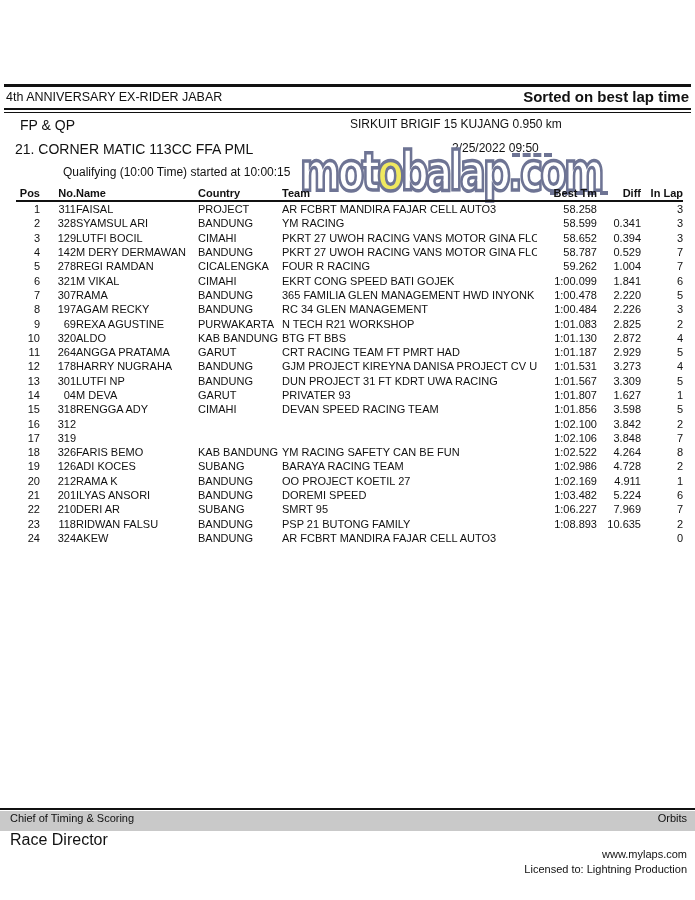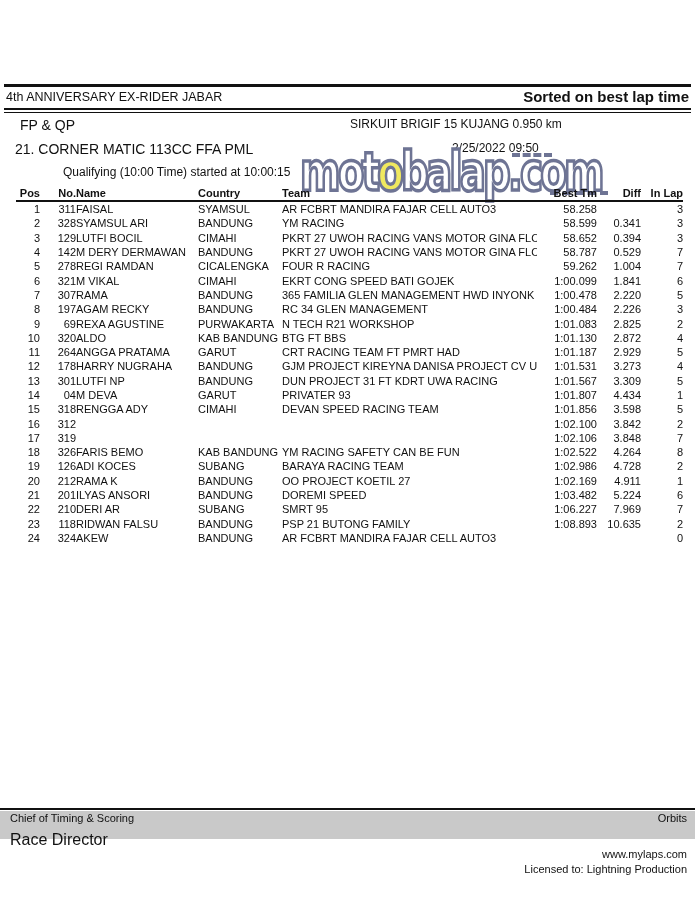--- a/index.html
+++ b/index.html
@@ -51,21 +51,21 @@
   .col-team  { width:255px; }
   .col-best  { width:60px; }
   .col-diff  { width:44px; }
   .col-inlap { width:42px; }
   .ar { text-align:right; }
   .al { text-align:left; }
   .pad9 { padding-left:9px; }
 
   
   .footer-bar {
-    top:811px; left:0; right:0; height:28px; background:#c9c9c9;
+    top:811px; left:0; right:0; height:20px; background:#c9c9c9;
     font-size:11px; line-height:14px;
   }
   .footer-bar .bar-left  { position:absolute; left:10px; }
   .footer-bar .bar-right { position:absolute; right:8px; }
   .race-director { top:831px; left:10px;  font-size:16px; }
   .website       { top:848px; right:8px;  font-size:11px; }
   .licensed      { top:863px; right:8px;  font-size:11px; }
   .printed       { top:879px; left:5px;   font-size:11px;margin-top:20px; }
 </style>
 </head>
@@ -110,21 +110,21 @@
         <th class="ar">Best Tm</th>
         <th class="ar">Diff</th>
         <th class="ar">In Lap</th>
       </tr>
     </thead>
     <tbody>
         <tr>
       <td class="ar">1</td>
       <td class="ar">311</td>
       <td class="al pad9">FAISAL</td>
-      <td class="al">SYAMSUL</td>
+      <td class="al">PROJECT</td>
       <td class="al">AR FCBRT MANDIRA FAJAR CELL AUTO3</td>
       <td class="ar">58.258</td>
       <td class="ar"></td>
       <td class="ar">3</td>
     </tr>
         <tr>
       <td class="ar">2</td>
       <td class="ar">328</td>
       <td class="al pad9">SYAMSUL ARI</td>
       <td class="al">BANDUNG</td>
@@ -243,21 +243,21 @@
       <td class="ar">3.309</td>
       <td class="ar">5</td>
     </tr>
         <tr>
       <td class="ar">14</td>
       <td class="ar">04</td>
       <td class="al pad9">M DEVA</td>
       <td class="al">GARUT</td>
       <td class="al">PRIVATER 93</td>
       <td class="ar">1:01.807</td>
-      <td class="ar">4.434</td>
+      <td class="ar">1.627</td>
       <td class="ar">1</td>
     </tr>
         <tr>
       <td class="ar">15</td>
       <td class="ar">318</td>
       <td class="al pad9">RENGGA ADY</td>
       <td class="al">CIMAHI</td>
       <td class="al">DEVAN SPEED RACING TEAM</td>
       <td class="ar">1:01.856</td>
       <td class="ar">3.598</td>

